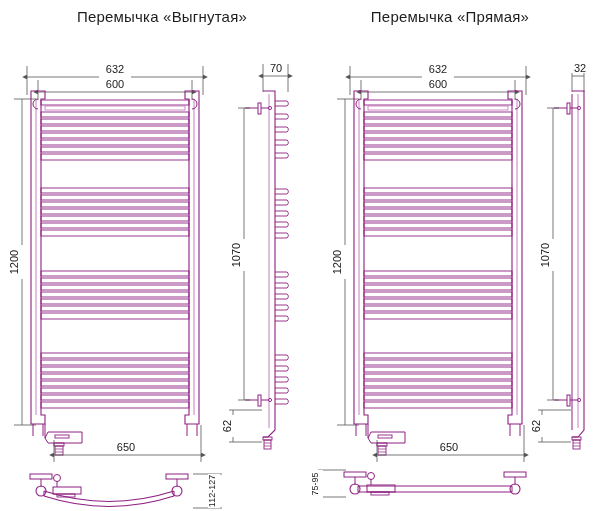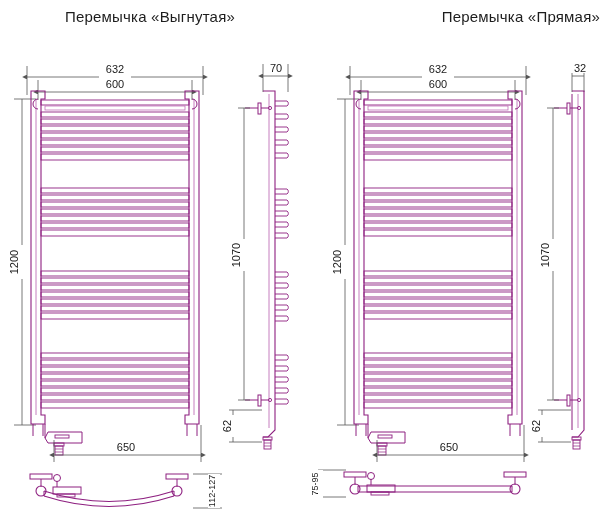--- a/index.html
+++ b/index.html
@@ -12,22 +12,22 @@
   }
   #stage{position:absolute;left:0;top:0;width:600px;height:511px;}
   .title{
     position:absolute;
     text-align:center;
     font-size:15px;
     color:#1d1d1d;
     white-space:nowrap;
     letter-spacing:0.2px;
   }
-  #title-left{left:0;top:8px;width:300px;}
-  #title-right{left:300px;top:8px;width:300px;text-align:right;}
+  #title-left{left:12px;top:8px;width:300px;}
+  #title-right{left:300px;top:8px;width:300px;}
   svg{position:absolute;left:0;top:0;}
   text{font-family:"Liberation Sans", sans-serif;fill:#1a1a1a;}
   .dimtext{font-size:11px;}
   .dimtext-sm{font-size:9px;}
 </style>
 </head>
 <body>
 
 <div id="stage">
 

